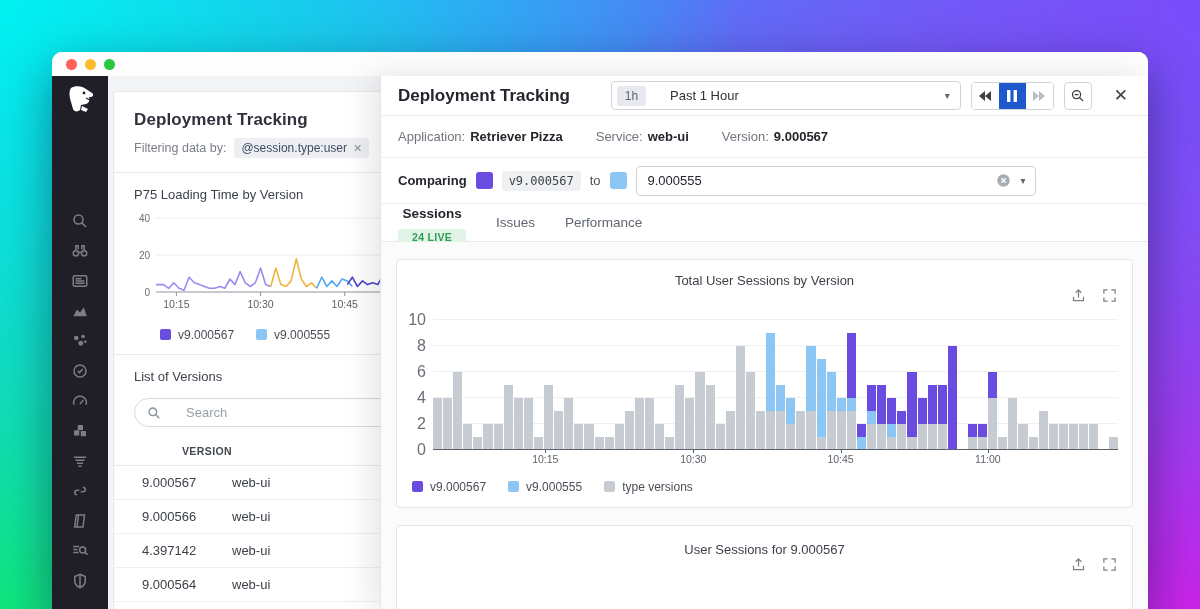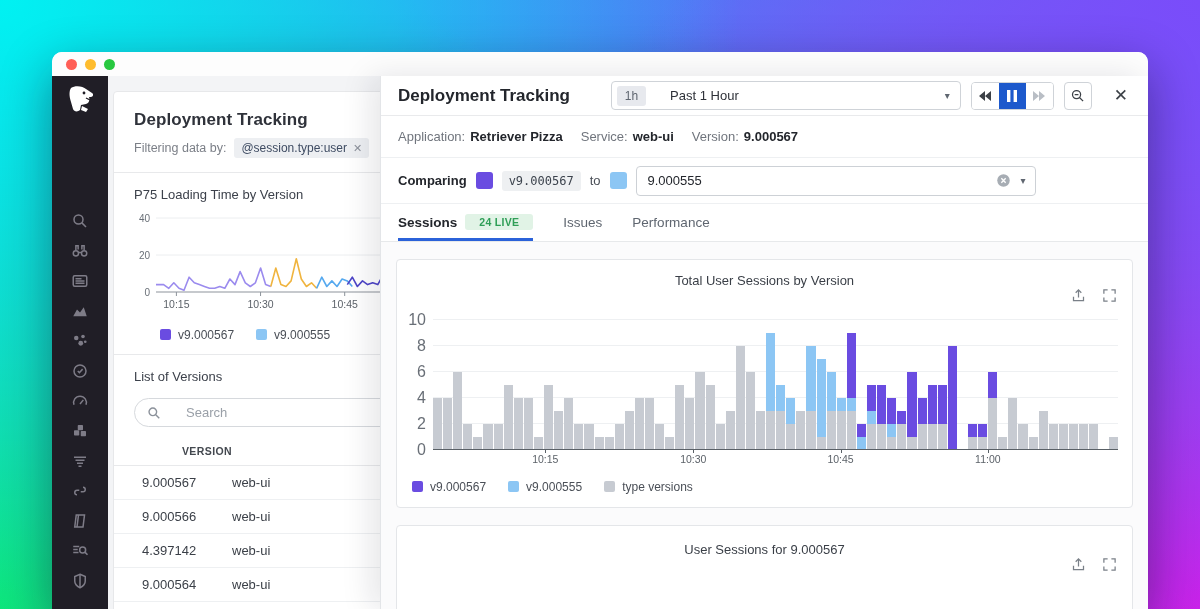--- a/index.html
+++ b/index.html
@@ -68,35 +68,35 @@
   .time-select{ width:350px; height:29px; border:1px solid #cfd3d8; border-radius:4px; display:flex; align-items:center; padding:0 10px 0 5px; gap:24px; cursor:pointer; background:#fff; }
   .time-chip{ background:#e7e9ee; color:#5f6670; border-radius:3px; font-size:12px; padding:3px 8px; }
   .time-label{ font-size:13px; color:#2e3138; flex:1; }
   .caret{ color:#5f6670; font-size:10px; }
   .playback{ display:flex; border:1px solid #cfd3d8; border-radius:4px; overflow:hidden; height:28px; }
   .pb-btn{ width:27px; height:100%; display:flex; align-items:center; justify-content:center; background:#fff; cursor:pointer; border:none; }
   .pb-btn.active{ background:#1d59cc; }
   .sq-btn{ width:28px; height:28px; border:1px solid #cfd3d8; border-radius:4px; background:#fff; display:flex; align-items:center; justify-content:center; cursor:pointer; }
   .close-x{ font-size:17px; color:#3c4147; margin-left:6px; cursor:pointer; padding:2px 6px; }
 
-  .ov-appinfo{ height:42px; flex:none; display:flex; align-items:center; gap:18px; padding:0 17px; border-bottom:1px solid #eef0f2; font-size:13px;text-align:center; }
+  .ov-appinfo{ height:42px; flex:none; display:flex; align-items:center; gap:33px; padding:0 17px; border-bottom:1px solid #eef0f2; font-size:13px;text-align:center; }
   .ai-item{ display:flex; gap:5px; }
   .ai-label{ color:#70757d; } .ai-value{ color:#23262c; font-weight:700; }
 
   .ov-comparing{ height:46px; flex:none; display:flex; align-items:center; gap:9px; padding:0 17px; border-bottom:1px solid #eef0f2; font-size:13px; }
   .cmp-label{ font-weight:700; color:#23262c; }
   .swatch{ width:17px; height:17px; border-radius:3px; }
   .mono-chip{ background:#eef0f2; border-radius:3px; padding:3px 7px; font-family:"DejaVu Sans Mono", monospace; font-size:12px; color:#3c434d; }
   .cmp-to{ color:#4a4f57; }
   .cmp-select{ width:400px; height:30px; border:1px solid #cdd1d6; border-radius:4px; display:flex; align-items:center; padding:0 9px 0 11px; gap:9px; cursor:pointer; }
   .cmp-select .val{ flex:1; font-size:13px; color:#23262c; }
 
   .ov-tabs{ height:38px; flex:none; display:flex; align-items:stretch; gap:30px; padding:0 17px; border-bottom:1px solid #e7e9eb; }
   .tab{ display:flex; align-items:center; gap:8px; font-size:13.5px; color:#5f6670; cursor:pointer; border-bottom:3px solid transparent; padding-top:2px; }
-  .tab.active{ color:#23262c; font-weight:700; border-bottom-color:#2b62d9; }
+  .tab.active{ color:#23262c; font-weight:700; border-bottom-color:#2b62d9;flex-direction:column; }
   .live-badge{ background:#e1f3e6; color:#2f9e57; font-size:10.5px; font-weight:700; padding:2px 14px; border-radius:3px; letter-spacing:.3px; }
 
   .ov-body{ flex:1; background:#fbfbfc; overflow:hidden; padding:17px 15px; }
   .card{ background:#fff; border:1px solid #e4e6e9; border-radius:4px; }
   .card-head{ display:flex; align-items:center; padding:13px 15px 11px;flex-direction:column; }
   .card-title{ font-size:13px; color:#3a3f47; }
   .card-icons{ margin-left:auto; display:flex; gap:16px; color:#7a8088; }
   .card-icons .icon{ cursor:pointer; display:block; }
 
   

